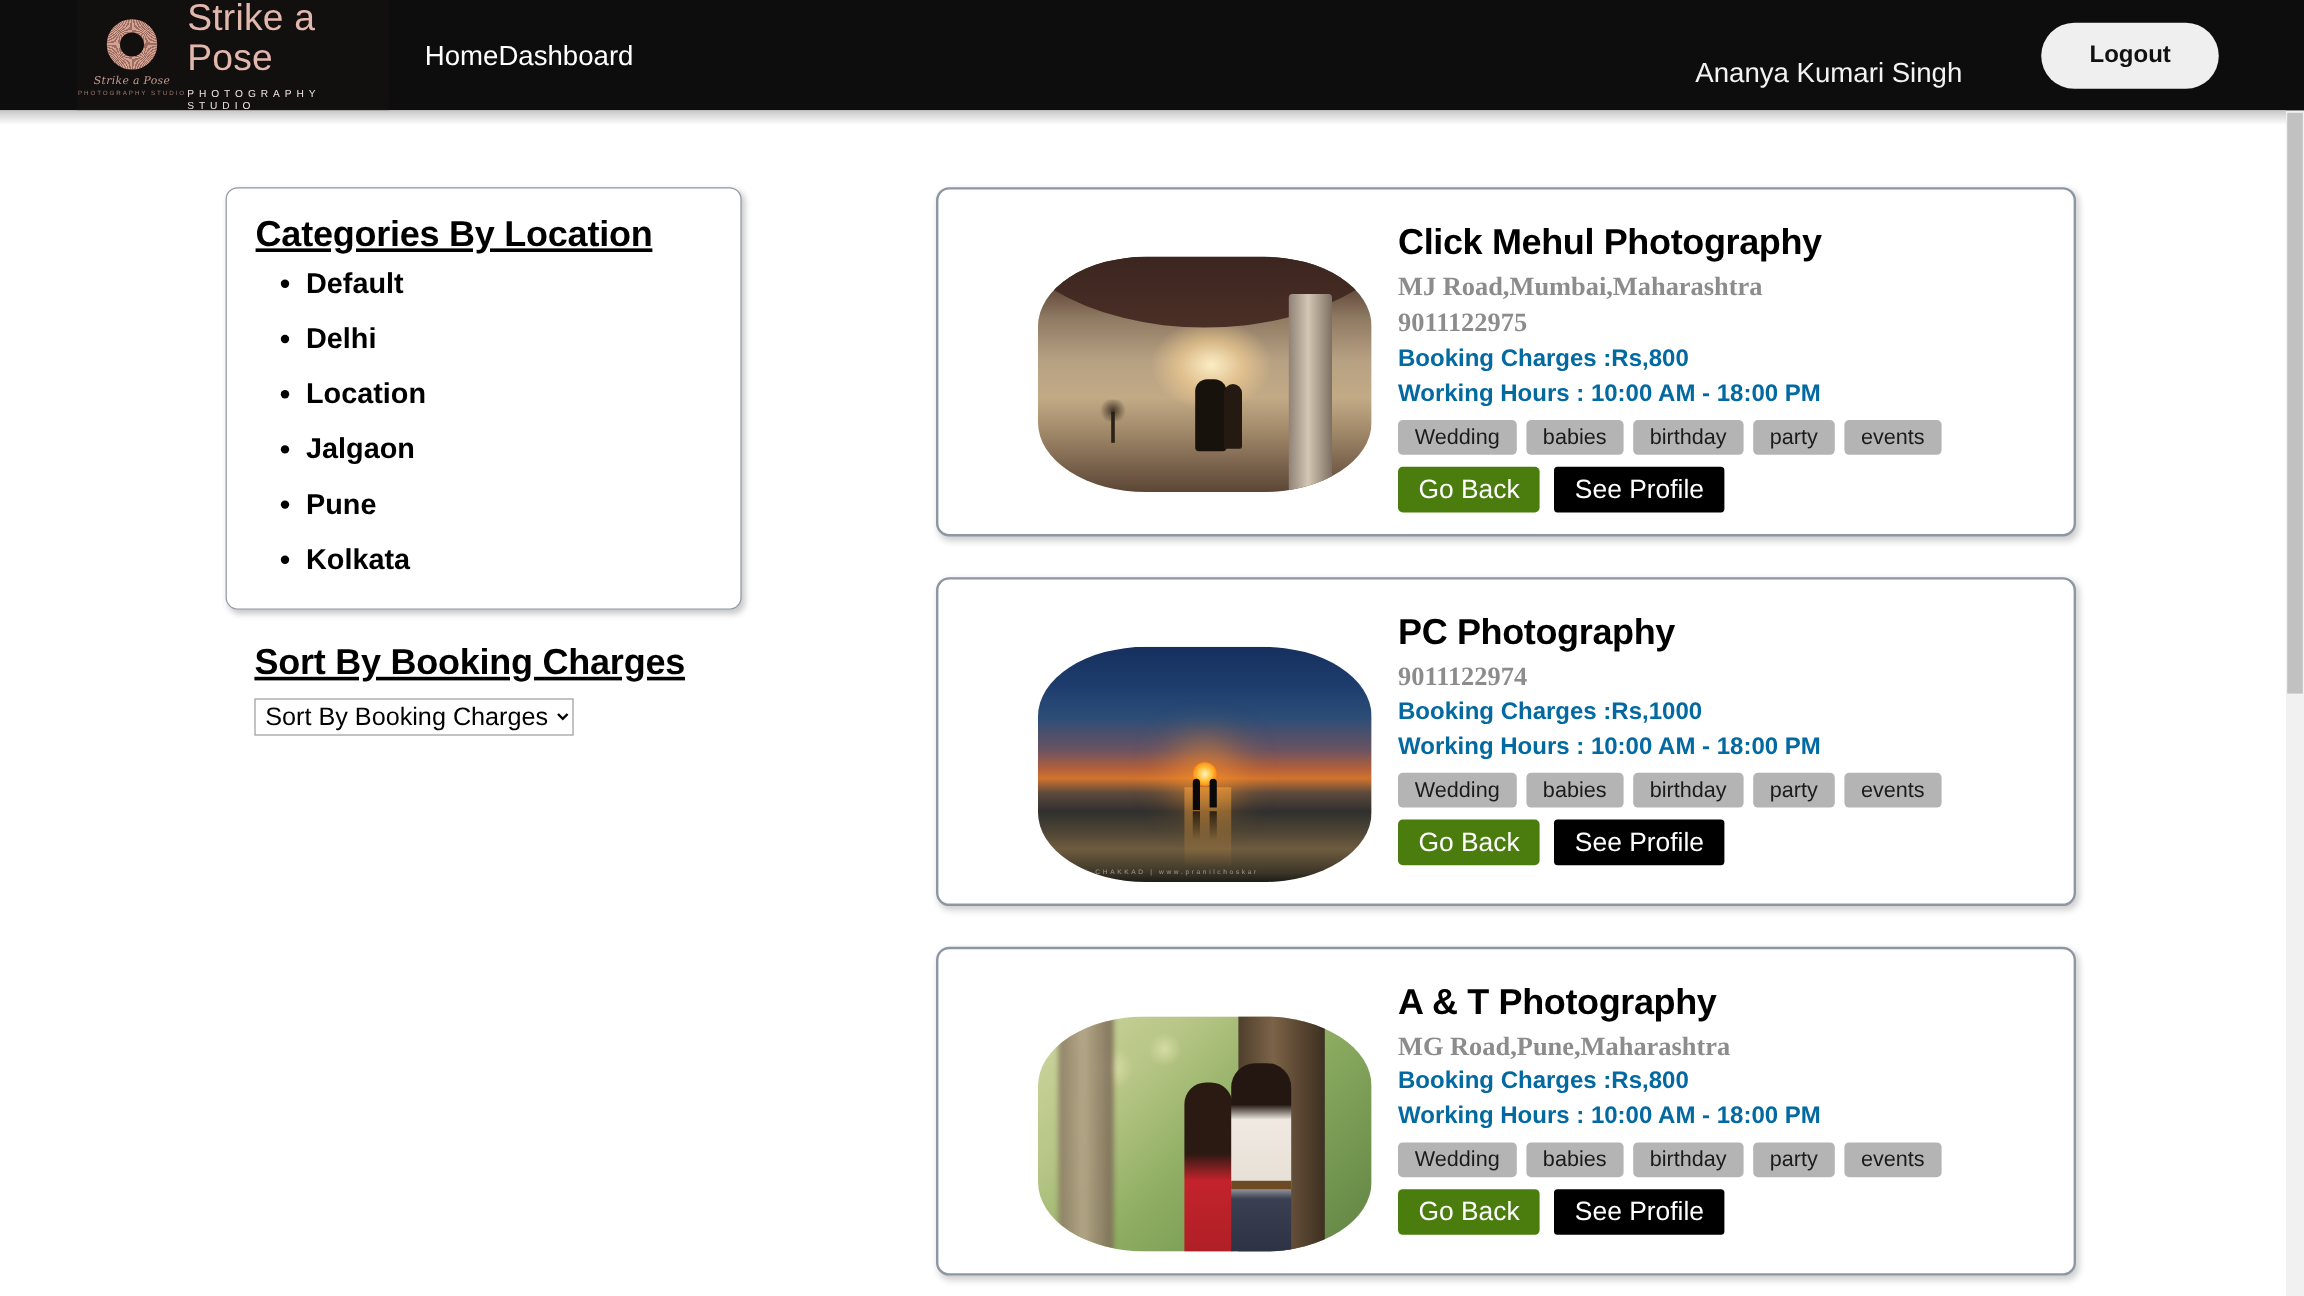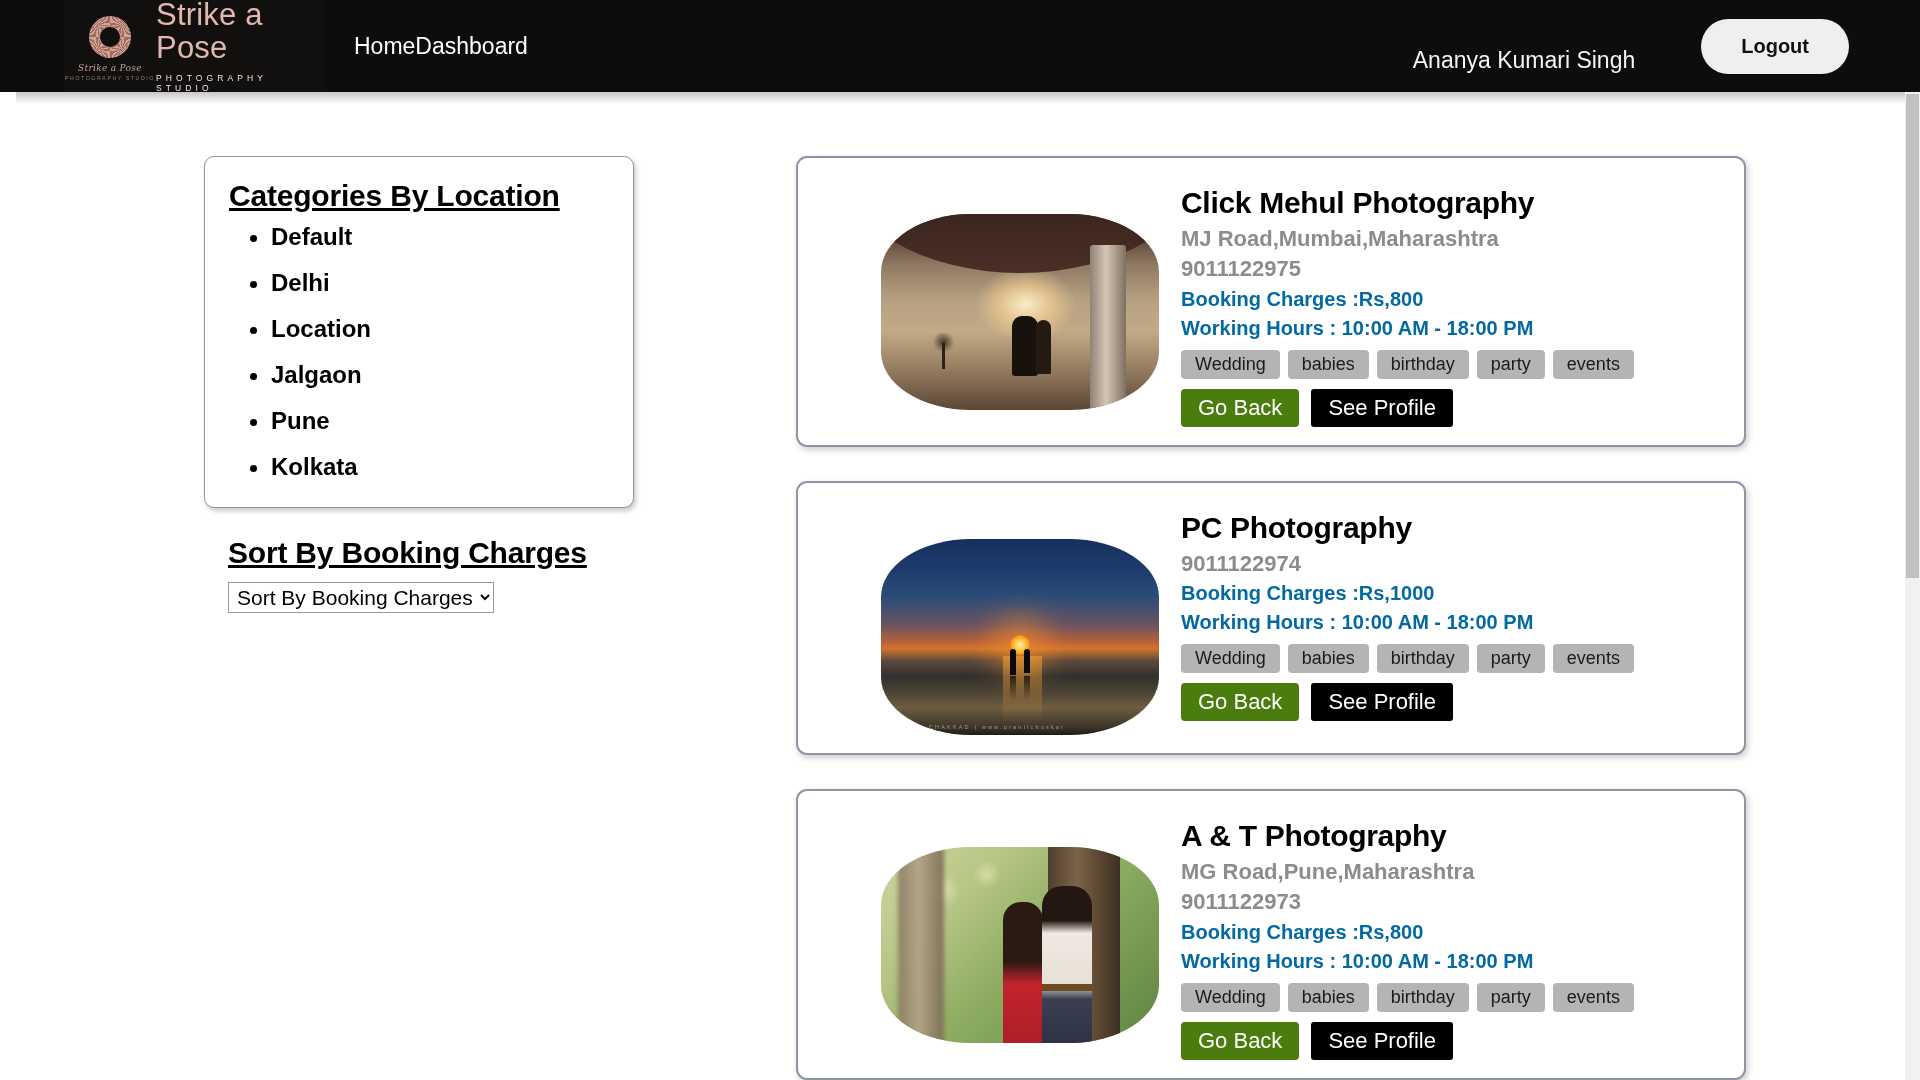--- a/index.html
+++ b/index.html
@@ -133,21 +133,20 @@
     cursor: pointer;
     font-family: "Liberation Sans", sans-serif;
   }
 
   
   .page {
     position: relative;
     width: 1905px;
     height: 936px;
     background: #ffffff;
-    margin-left: 16px;
   }
   .page-shadow {
     position: absolute;
     top: 0; left: 0; right: 0;
     height: 12px;
     background: linear-gradient(to bottom, rgba(0,0,0,0.22), rgba(0,0,0,0));
     pointer-events: none;
   }
 
   .layout {
@@ -387,20 +386,21 @@
     color: #000;
     margin: 0 0 6px 0;
     letter-spacing: -0.3px;
   }
   .p-addr, .p-phone {
     font-size: 22px;
     font-weight: 700;
     color: #8c8c8c;
     margin: 0 0 4px 0;
     line-height: 1.2;
+    font-family: Liberation Serif, serif;
   }
   .p-charges, .p-hours {
     font-size: 20px;
     font-weight: 700;
     color: #0369a1;
     margin: 0 0 4px 0;
     line-height: 1.25;
   }
   .p-tags {
     display: flex;
@@ -590,21 +590,20 @@
             <div class="park-trunk-l"></div>
             <div class="park-trunk-r"></div>
             <div class="park-woman"></div>
             <div class="park-man"></div>
             <div class="park-belt"></div>
           </div>
         </div>
         <div class="p-info">
           <div class="p-name">A &amp; T Photography</div>
           <div class="p-addr">MG Road,Pune,Maharashtra</div>
-          <div class="p-phone">9011122973</div>
           <div class="p-charges">Booking Charges :Rs,800</div>
           <div class="p-hours">Working Hours : 10:00 AM - 18:00 PM</div>
           <div class="p-tags">
             <span class="tag">Wedding</span>
             <span class="tag">babies</span>
             <span class="tag">birthday</span>
             <span class="tag">party</span>
             <span class="tag">events</span>
           </div>
           <div class="p-actions">

